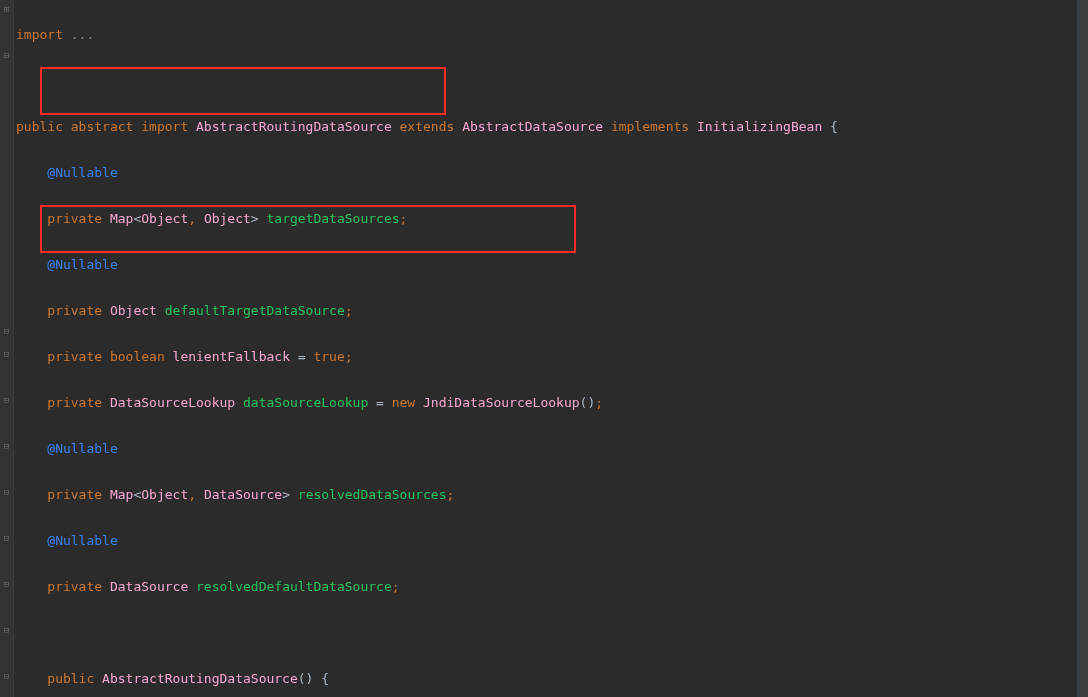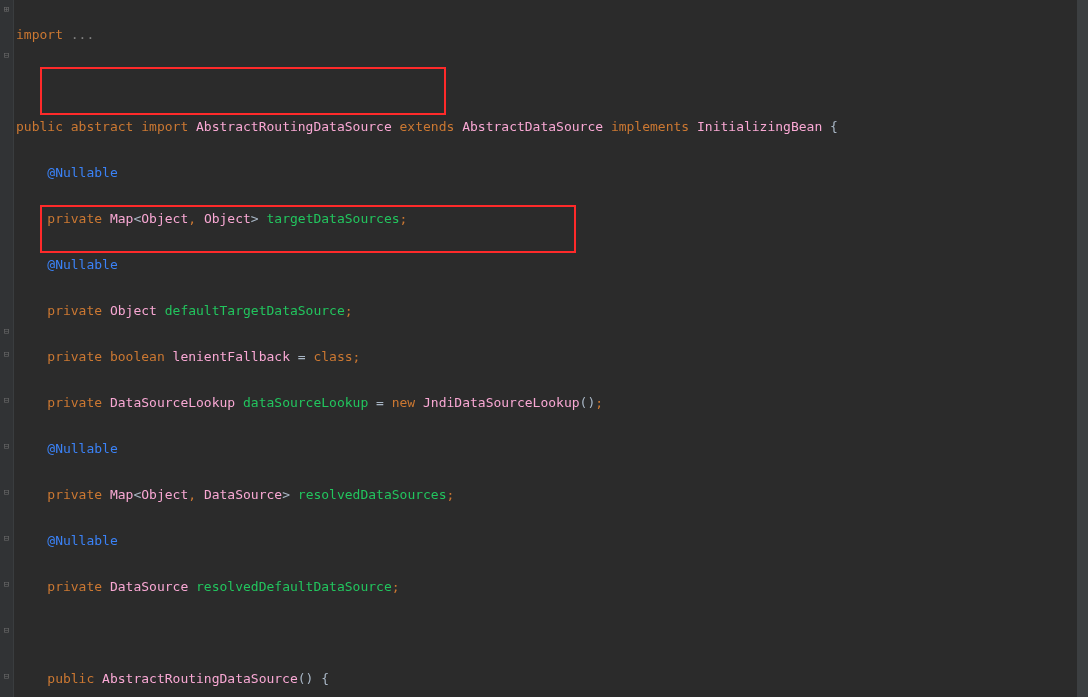--- a/index.html
+++ b/index.html
@@ -75,21 +75,21 @@
 </div>
 
 <div class="code">
 <div class="line"><span class="kw">import</span> <span class="grey">...</span></div>
 <div class="line"></div>
 <div class="line"><span class="kw">public</span> <span class="kw">abstract</span> <span class="kw">import</span> <span class="cls">AbstractRoutingDataSource</span> <span class="kw">extends</span> <span class="cls">AbstractDataSource</span> <span class="kw">implements</span> <span class="cls">InitializingBean</span> <span class="op">{</span></div>
 <div class="line">    <span class="ann">@Nullable</span></div>
 <div class="line">    <span class="kw">private</span> <span class="cls">Map</span><span class="op">&lt;</span><span class="cls">Object</span><span class="punc">, </span><span class="cls">Object</span><span class="op">&gt;</span> <span class="field">targetDataSources</span><span class="punc">;</span></div>
 <div class="line">    <span class="ann">@Nullable</span></div>
 <div class="line">    <span class="kw">private</span> <span class="cls">Object</span> <span class="field">defaultTargetDataSource</span><span class="punc">;</span></div>
-<div class="line">    <span class="kw">private</span> <span class="kw">boolean</span> <span class="cls">lenientFallback</span> <span class="op">=</span> <span class="kw">class</span><span class="punc">;</span></div>
+<div class="line">    <span class="kw">private</span> <span class="kw">boolean</span> <span class="cls">lenientFallback</span> <span class="op">=</span> <span class="kw">true</span><span class="punc">;</span></div>
 <div class="line">    <span class="kw">private</span> <span class="cls">DataSourceLookup</span> <span class="field">dataSourceLookup</span> <span class="op">=</span> <span class="kw">new</span> <span class="cls">JndiDataSourceLookup</span><span class="op">()</span><span class="punc">;</span></div>
 <div class="line">    <span class="ann">@Nullable</span></div>
 <div class="line">    <span class="kw">private</span> <span class="cls">Map</span><span class="op">&lt;</span><span class="cls">Object</span><span class="punc">, </span><span class="cls">DataSource</span><span class="op">&gt;</span> <span class="field">resolvedDataSources</span><span class="punc">;</span></div>
 <div class="line">    <span class="ann">@Nullable</span></div>
 <div class="line">    <span class="kw">private</span> <span class="cls">DataSource</span> <span class="field">resolvedDefaultDataSource</span><span class="punc">;</span></div>
 <div class="line"></div>
 <div class="line">    <span class="kw">public</span> <span class="cls">AbstractRoutingDataSource</span><span class="op">() {</span></div>
 
 
 

